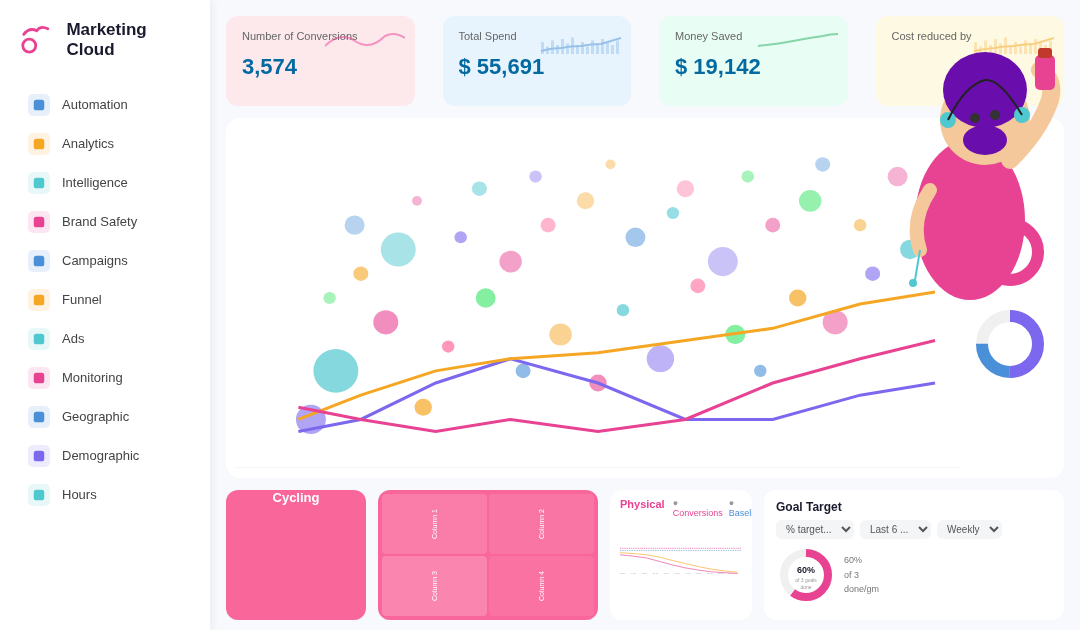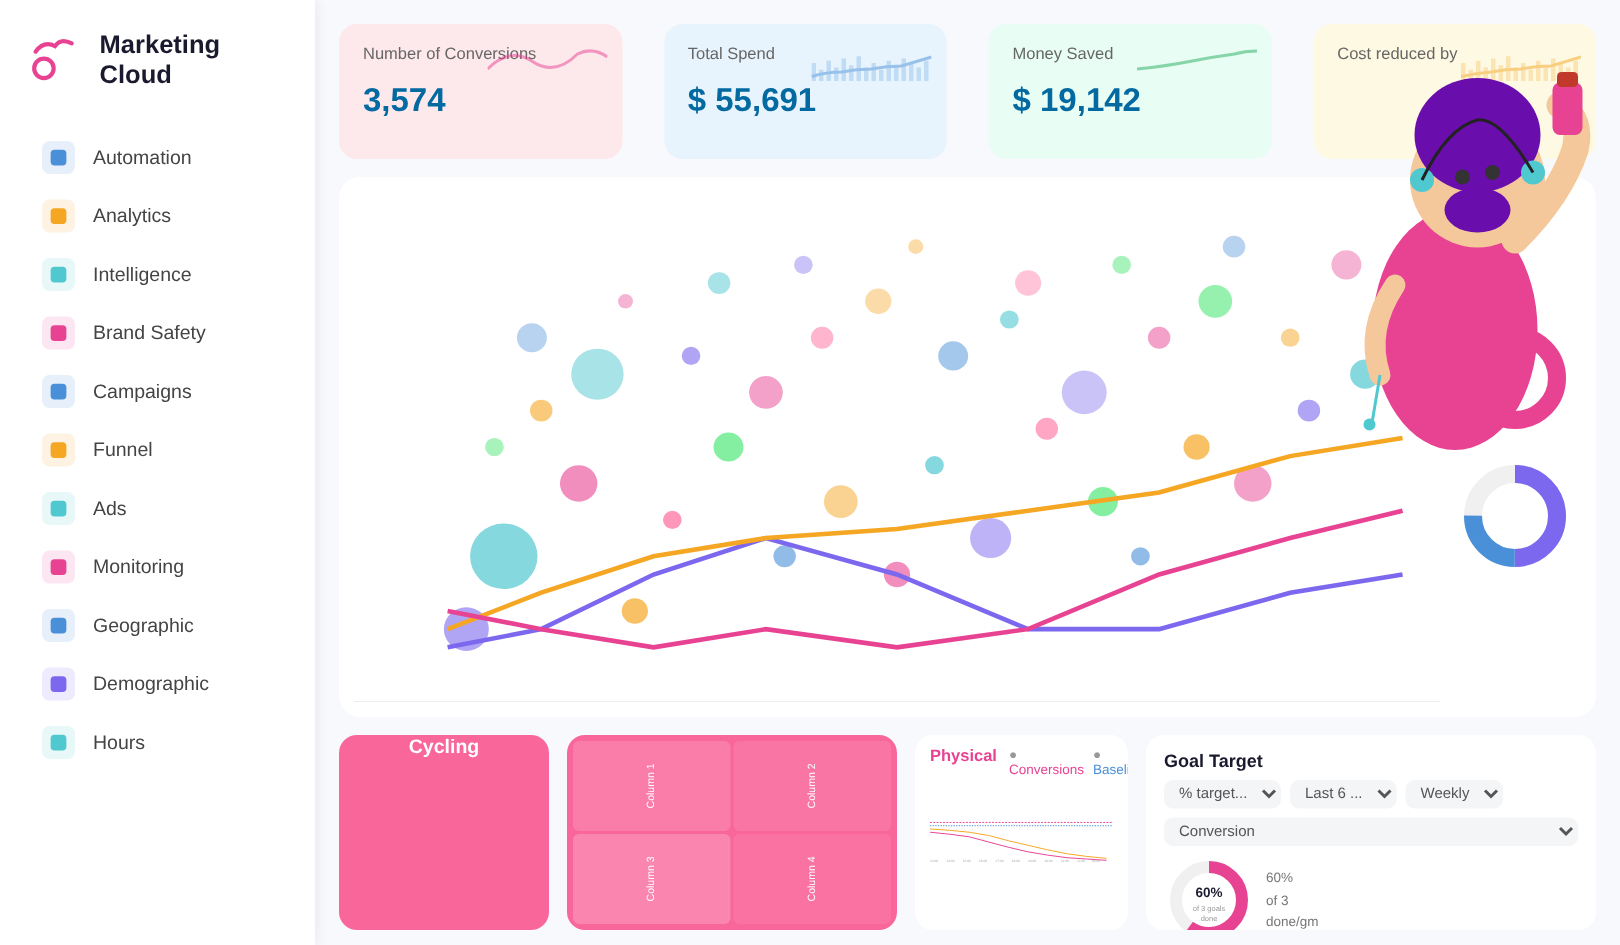--- a/index.html
+++ b/index.html
@@ -563,23 +563,20 @@
         <select class="goal-select">
           <option>% target...</option>
         </select>
         <select class="goal-select">
           <option>Last 6 ...</option>
         </select>
         <select class="goal-select">
           <option>Weekly</option>
         </select>
       </div>
-      <select class="goal-select" style="width:100%;">
-        <option>Conversion</option>
-      </select>
       <div class="goal-donut-row">
         <svg viewBox="0 0 60 60" width="60" height="60">
           <circle cx="30" cy="30" r="22" fill="none" stroke="#f0f0f0" stroke-width="8"></circle>
           <circle cx="30" cy="30" r="22" fill="none" stroke="#e84393" stroke-width="8" stroke-dasharray="83 55" stroke-dashoffset="0" transform="rotate(-90 30 30)"></circle>
           <text x="30" y="28" text-anchor="middle" font-size="9" font-weight="700" fill="#1a1a2e">60%</text>
           <text x="30" y="37" text-anchor="middle" font-size="5" fill="#999">of 3 goals</text>
           <text x="30" y="44" text-anchor="middle" font-size="5" fill="#999">done</text>
         </svg>
         <div style="font-size:9px;color:#777;line-height:1.6;">
           <div>60%</div>

